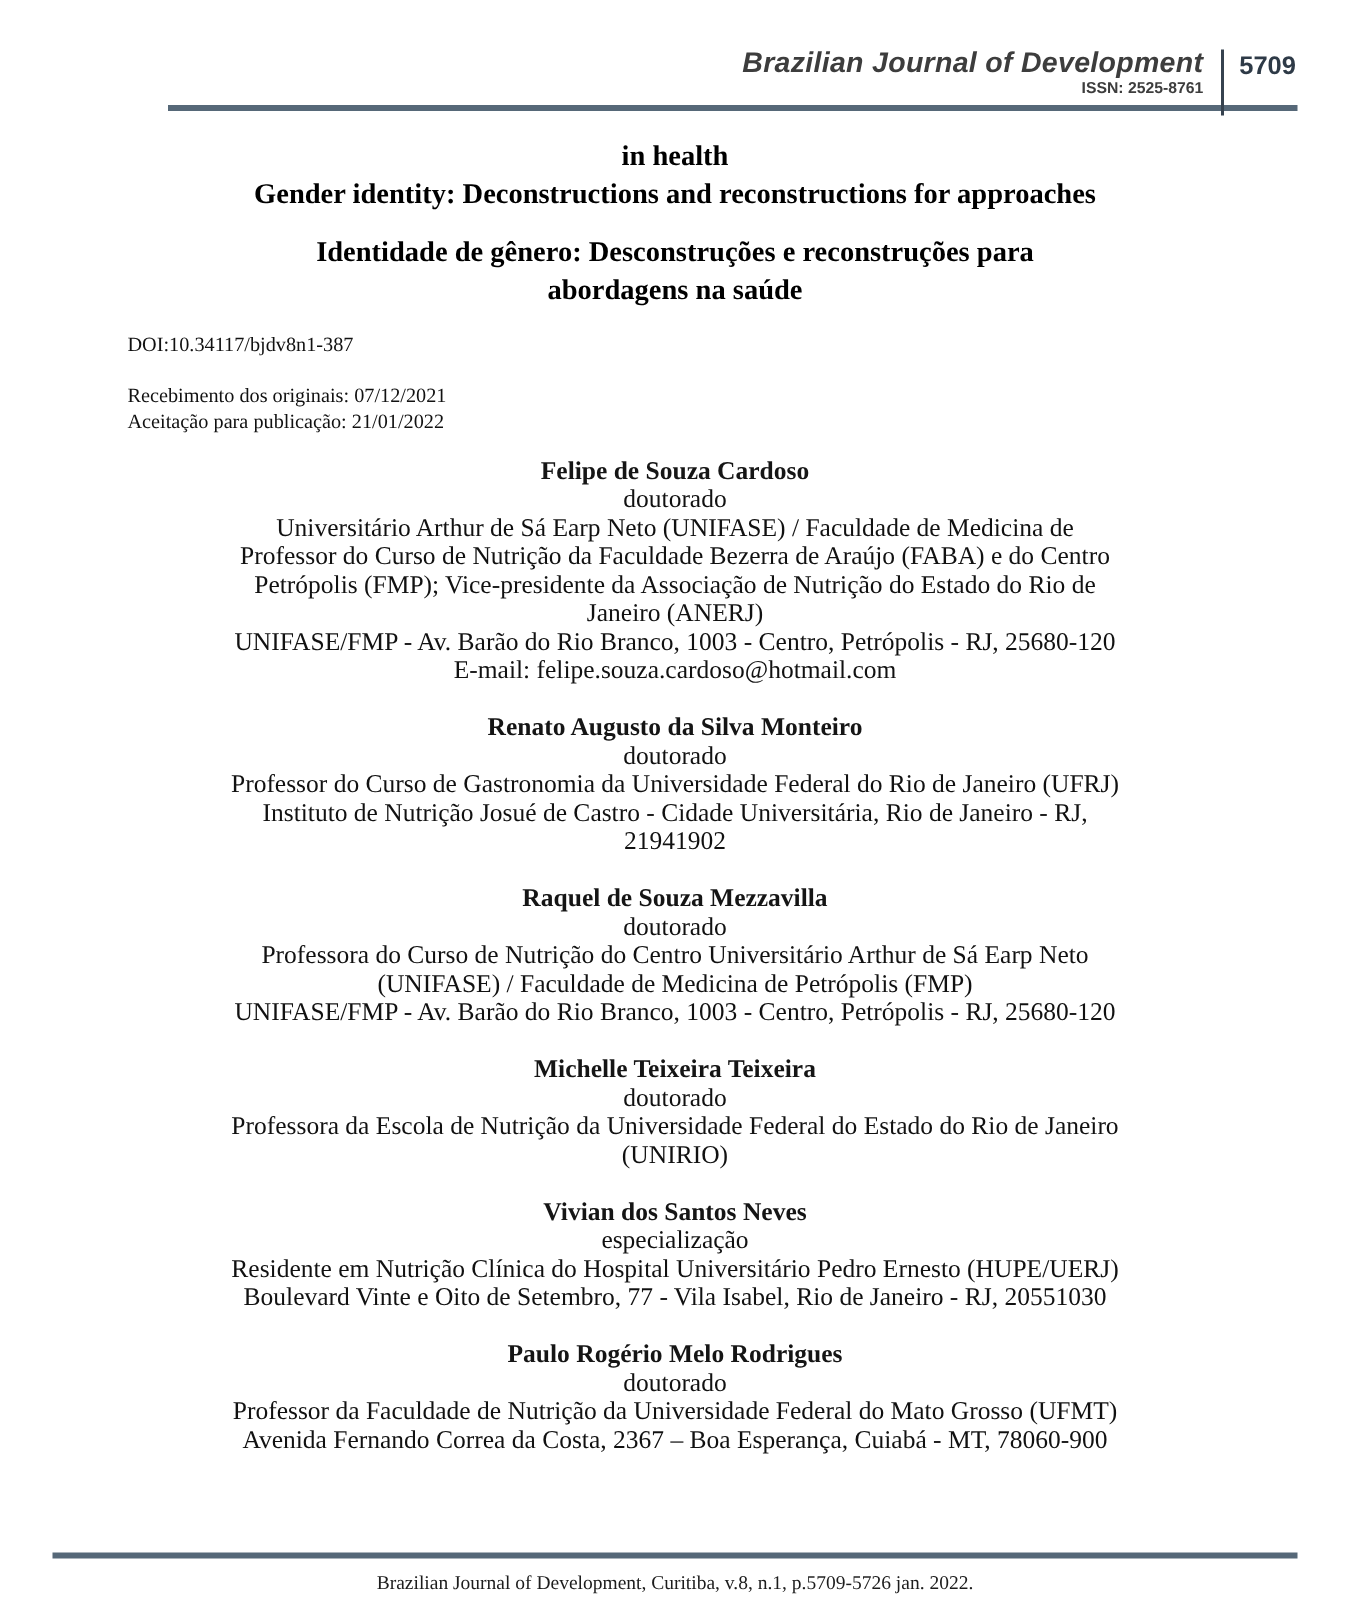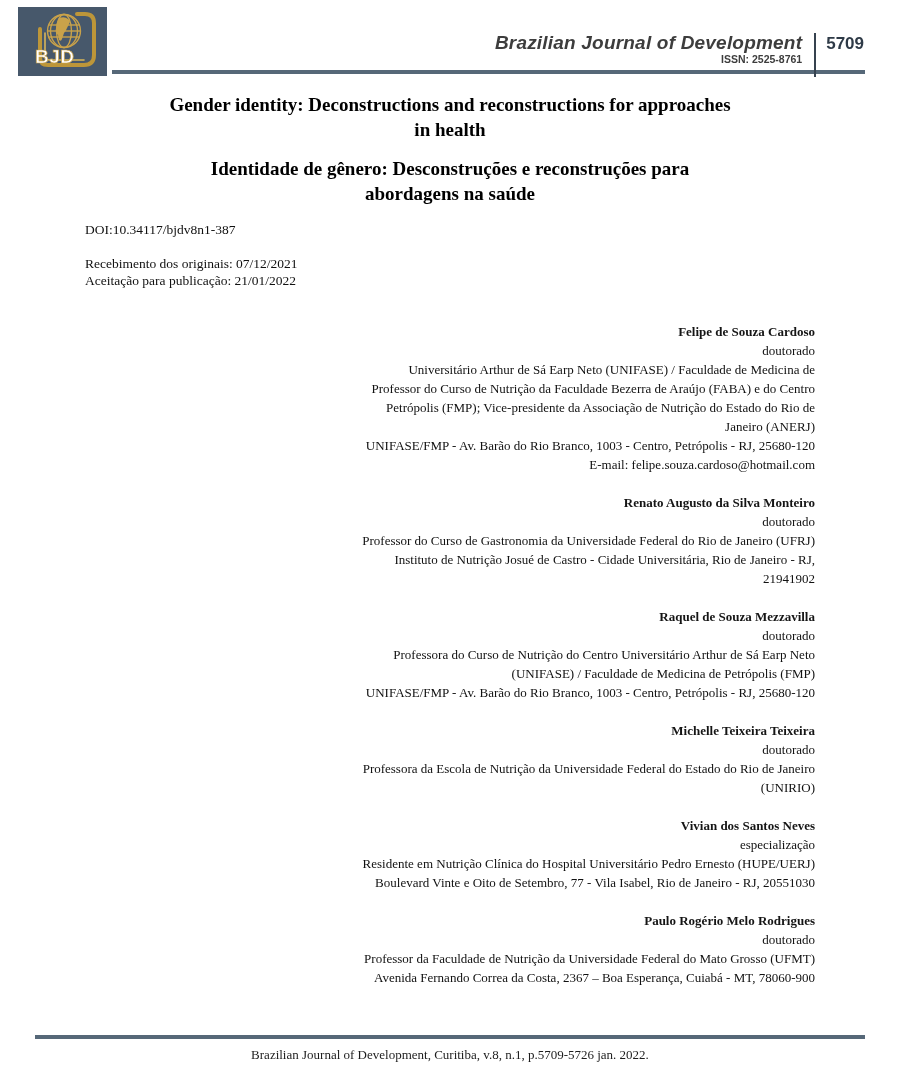--- a/index.html
+++ b/index.html
@@ -55,80 +55,59 @@
     position:absolute;left:85px;top:92px;width:730px;
   }
   .title{
     text-align:center;font-weight:700;font-size:19px;line-height:25px;
     color:#000;
   }
   .title-en{margin-bottom:14px;}
   .title-pt{margin-bottom:15px;}
   .meta{font-size:13.5px;line-height:17px;text-align:left;color:#111;}
   .meta-doi{margin-bottom:17px;}
-  .meta-dates{margin-bottom:33px;}
+  .meta-dates{margin-bottom:15px;}
 
-  .author-block{text-align:right;font-size:13px;line-height:19px;margin-bottom:19px;font-family:Liberation Serif, serif;}
+  .author-block{text-align:center;font-size:17px;line-height:19px;margin-bottom:19px;font-family:Liberation Serif, serif;}
   .author-block:last-child{margin-bottom:0;}
   .author-name{font-weight:700;}
   .author-degree,.author-line{font-weight:400;color:#111;}
 
   
   .footer-rule{
     position:absolute;left:35px;right:35px;top:1035px;height:4px;
     background:var(--rule);
   }
   .footer-citation{
     position:absolute;left:0;right:0;top:1047px;
     text-align:center;font-size:13px;color:#1c1c1c;
   }
 </style>
 </head>
 <body>
 
 <div class="page">
 
-  <div class="logo">
-    <svg width="89" height="69" viewBox="0 0 89 69">
-      <rect x="0" y="0" width="89" height="69" fill="#47586b"></rect>
-
-      <g stroke="#c9a24a" fill="none" stroke-width="1.4">
-        <circle cx="46" cy="24" r="16.5"></circle>
-        <ellipse cx="46" cy="24" rx="7.5" ry="16.5"></ellipse>
-        <ellipse cx="46" cy="24" rx="13.5" ry="16.5"></ellipse>
-        <line x1="30.5" y1="18" x2="61.5" y2="18"></line>
-        <line x1="30" y1="24" x2="62" y2="24"></line>
-        <line x1="30.5" y1="30" x2="61.5" y2="30"></line>
-      </g>
-
-      <path d="M41,11 q6,-2 9,1 q3,2 1,5 l-2,4 q-1,3 -3,5 l-2,6 q-1,3 -3,1 l-1,-5 q-3,-3 -2,-7 l1,-6 z" fill="#c9a24a"></path>
-
-      <path d="M22,22 L22,50 Q22,58 30,58 L66,58 Q76,58 76,48 L76,16 Q76,7 67,7 L59,7" fill="none" stroke="#bd9639" stroke-width="4" stroke-linecap="round"></path>
-      <path d="M27,26 L27,48 Q27,53 32,53 L66,53" fill="none" stroke="#d9b65a" stroke-width="1.6" stroke-linecap="round"></path>
-
-      <text x="17" y="56" font-family="Liberation Sans, sans-serif" font-size="19" font-weight="bold" fill="#ffffff" stroke="#c9a24a" stroke-width="0.7" letter-spacing="0.5">BJD</text>
-    </svg>
-  </div>
 
   <div class="header-rule"></div>
 
   <div class="header-meta">
     <div class="journal-block">
       <div class="journal-name">Brazilian Journal of Development</div>
       <div class="journal-issn">ISSN: 2525-8761</div>
     </div>
     <div class="header-vbar"></div>
     <div class="page-number">5709</div>
   </div>
 
   <div class="content">
 
     <div class="title title-en">
+      <div>in health</div>
       <div>Gender identity: Deconstructions and reconstructions for approaches</div>
-      <div>in health</div>
     </div>
 
     <div class="title title-pt">
       <div>Identidade de gênero: Desconstruções e reconstruções para</div>
       <div>abordagens na saúde</div>
     </div>
 
     <div class="meta meta-doi">DOI:10.34117/bjdv8n1-387</div>
 
     <div class="meta meta-dates">

